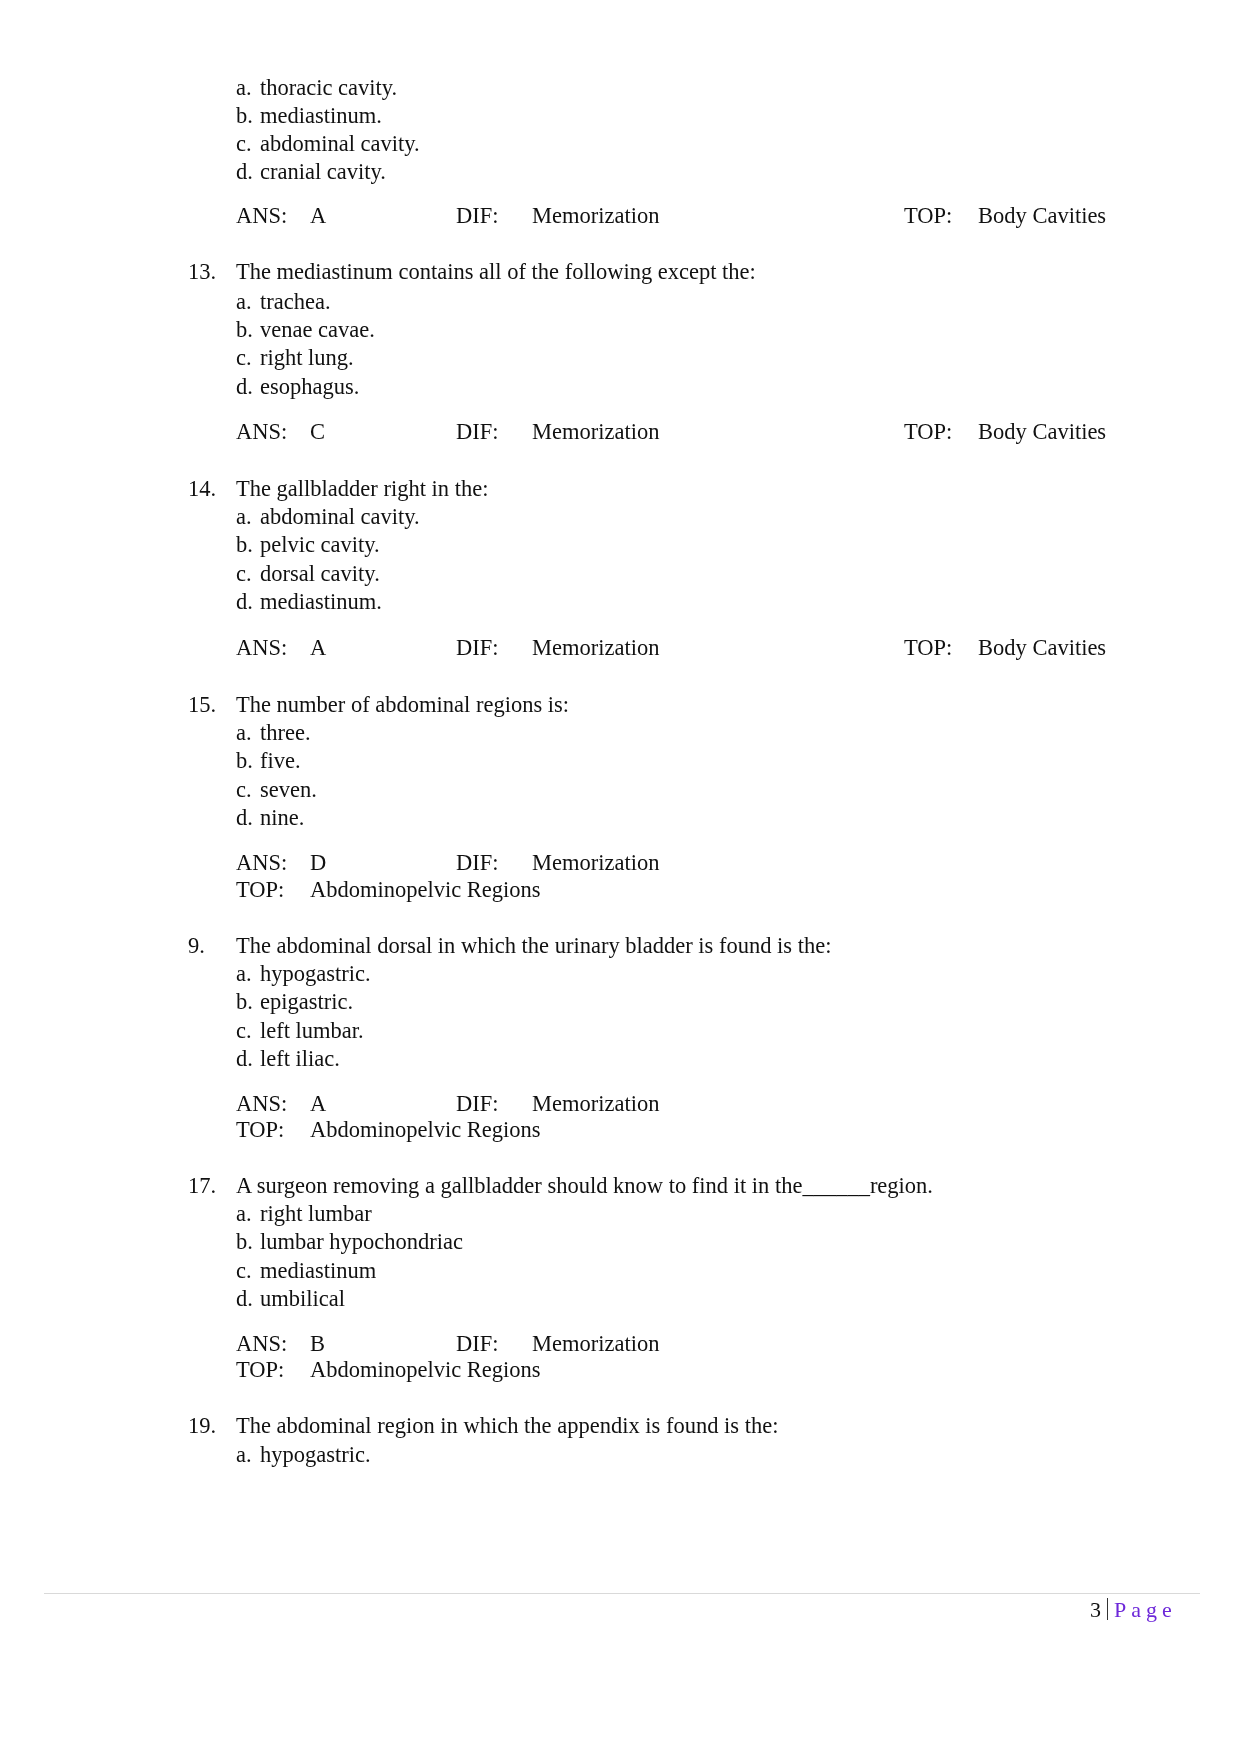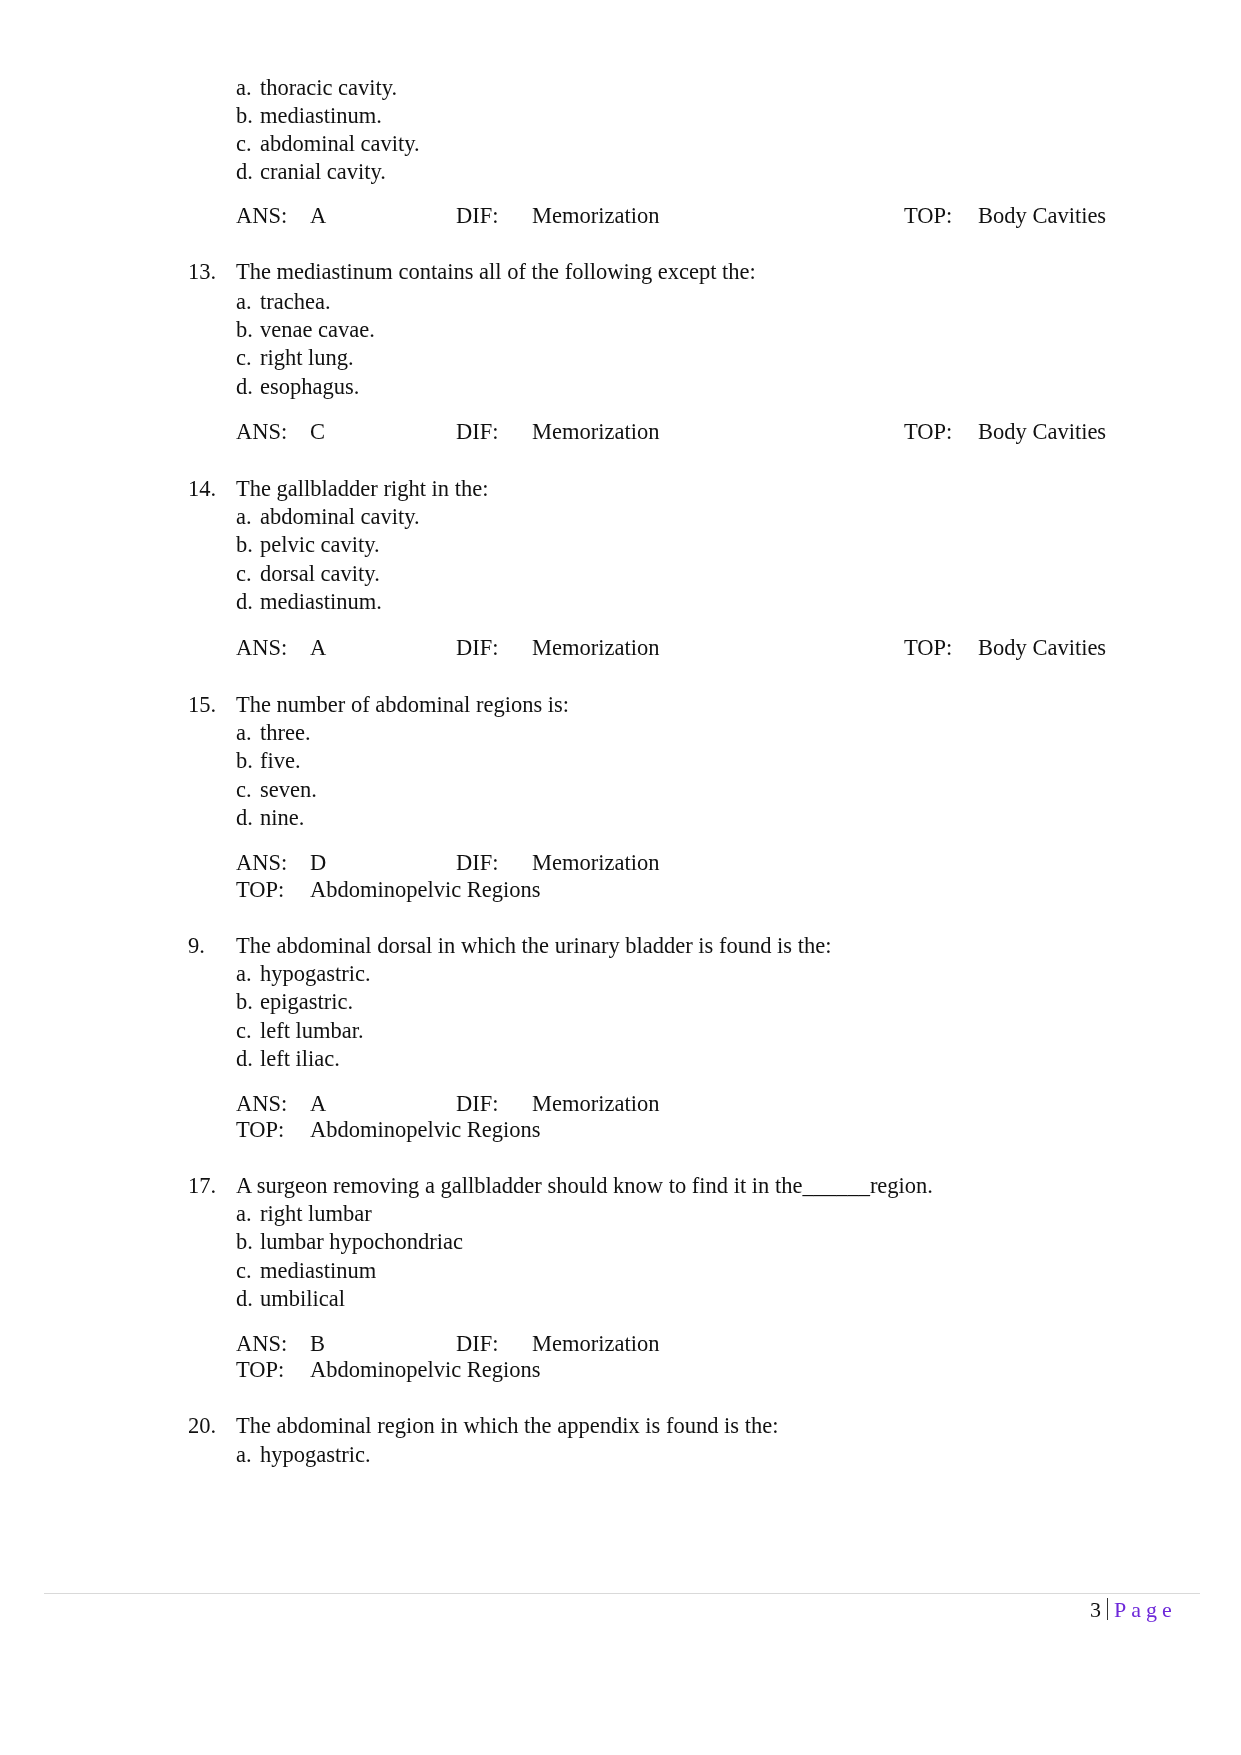--- a/index.html
+++ b/index.html
@@ -140,21 +140,21 @@
     <span class="line opt-text" style="top:1285px">umbilical</span>
     <span class="line meta-label" style="top:1330px;left:236px">ANS:</span>
     <span class="line meta-value" style="top:1330px;left:310px">B</span>
     <span class="line meta-label" style="top:1330px;left:456px">DIF:</span>
     <span class="line meta-value" style="top:1330px;left:532px">Memorization</span>
     <span class="line meta-label" style="top:1356px;left:236px">TOP:</span>
     <span class="line meta-value" style="top:1356px;left:310px">Abdominopelvic Regions</span>
   </div>
 
   <div>
-    <span class="line qnum" style="top:1412px">20.</span>
+    <span class="line qnum" style="top:1412px">19.</span>
     <span class="line stem" style="top:1412px">The abdominal region in which the appendix is found is the:</span>
     <span class="line opt-letter" style="top:1441px">a.</span>
     <span class="line opt-text" style="top:1441px">hypogastric.</span>
   </div>
 
   <div class="footer-rule"></div>
   <div class="footer">
     <span class="pgnum">3</span><span class="sep"></span><span class="pglabel">Page</span>
   </div>
 

